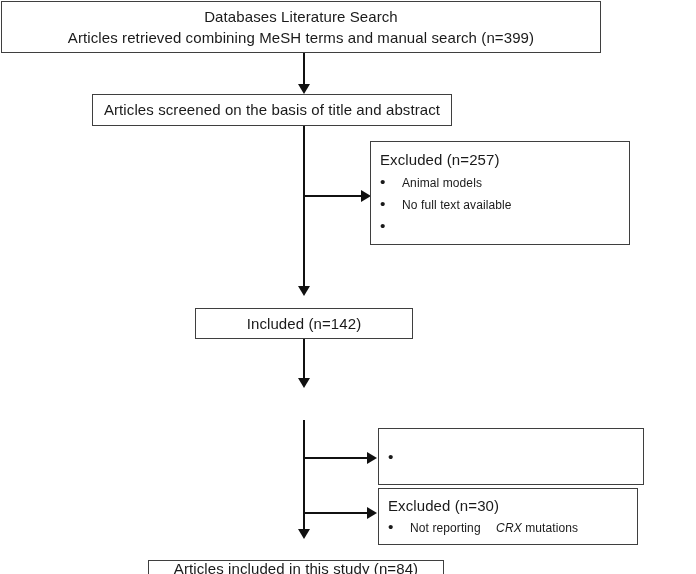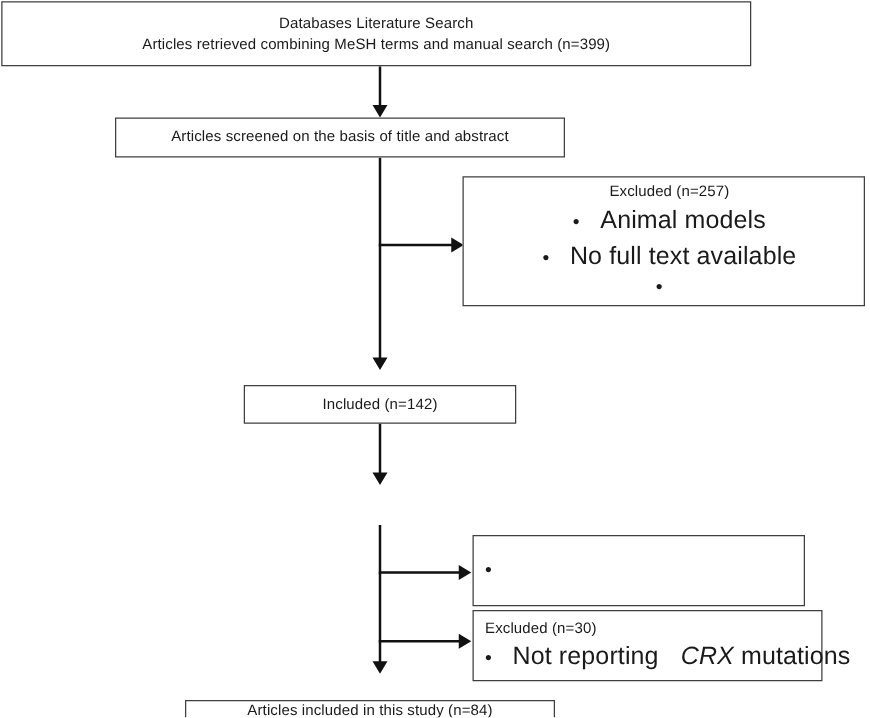--- a/index.html
+++ b/index.html
@@ -30,42 +30,42 @@
   }
   .box.center {
     align-items: center;
     text-align: center;
   }
   .box.left {
     align-items: flex-start;
     text-align: left;
   }
   .line-txt {
-    font-size: 12px;
+    font-size: 15px;
     line-height: 1.42;
     letter-spacing: 0.1px;
     white-space: nowrap;
   }
   .box.left .line-txt {
     padding-left: 9px;
   }
   .bullet-row {
     display: flex;
     align-items: baseline;
     padding-left: 9px;
     white-space: nowrap;
   }
   .bullet-dot {
     width: 22px;
     flex: 0 0 22px;
     font-size: 15.5px;
     line-height: 1.42;
   }
   .bullet-txt {
-    font-size: 20px;
+    font-size: 12px;
     line-height: 1.42;
     letter-spacing: 0.1px;
   }
   .ital {
     font-style: italic;
     margin-left: 12px;
   }
 
   
   .vline {
@@ -115,21 +115,21 @@
   <div class="box center" style="left:92px; top:94px; width:360px; height:32px;">
     <div class="line-txt">Articles screened on the basis of title and abstract</div>
   </div>
 
   <div class="vline" style="left:303px; top:126px; height:162px;"></div>
   <div class="arrow-down" style="left:298px; top:286px;"></div>
 
   <div class="hline" style="left:303px; top:195px; width:60px;"></div>
   <div class="arrow-right" style="left:361px; top:190px;"></div>
 
-  <div class="box left" style="left:370px; top:141px; width:322px; height:104px;align-items:center;">
+  <div class="box left" style="left:370px; top:141px; width:260px; height:104px;">
     <div class="line-txt">Excluded (n=257)</div>
     <div class="bullet-row">
       <span class="bullet-dot">•</span>
       <span class="bullet-txt">Animal models</span>
     </div>
     <div class="bullet-row">
       <span class="bullet-dot">•</span>
       <span class="bullet-txt">No full text available</span>
     </div>
     <div class="bullet-row">
@@ -153,21 +153,21 @@
 
   <div class="hline" style="left:303px; top:512px; width:66px;"></div>
   <div class="arrow-right" style="left:367px; top:507px;"></div>
 
   <div class="box left" style="left:378px; top:428px; width:266px; height:57px;">
     <div class="bullet-row">
       <span class="bullet-dot">•</span>
     </div>
   </div>
 
-  <div class="box left" style="left:378px; top:488px; width:280px; height:57px;">
+  <div class="box left" style="left:378px; top:488px; width:260px; height:57px;">
     <div class="line-txt">Excluded (n=30)</div>
     <div class="bullet-row">
       <span class="bullet-dot">•</span>
       <span class="bullet-txt"><span>Not reporting </span><span class="ital">CRX</span><span> mutations</span></span>
     </div>
   </div>
 
   <div class="box center" style="left:148px; top:560px; width:296px; height:18px;align-items:center;">
     <div class="line-txt">Articles included in this study (n=84)</div>
   </div>

